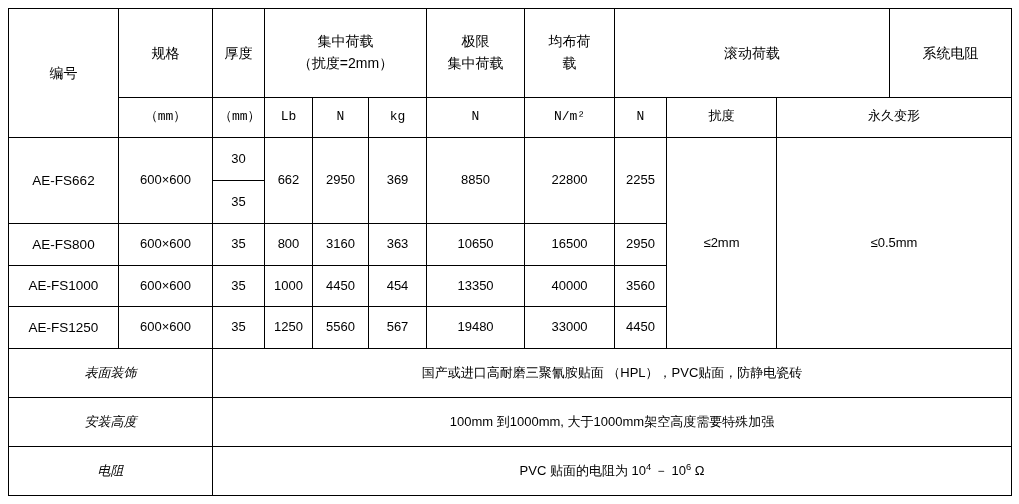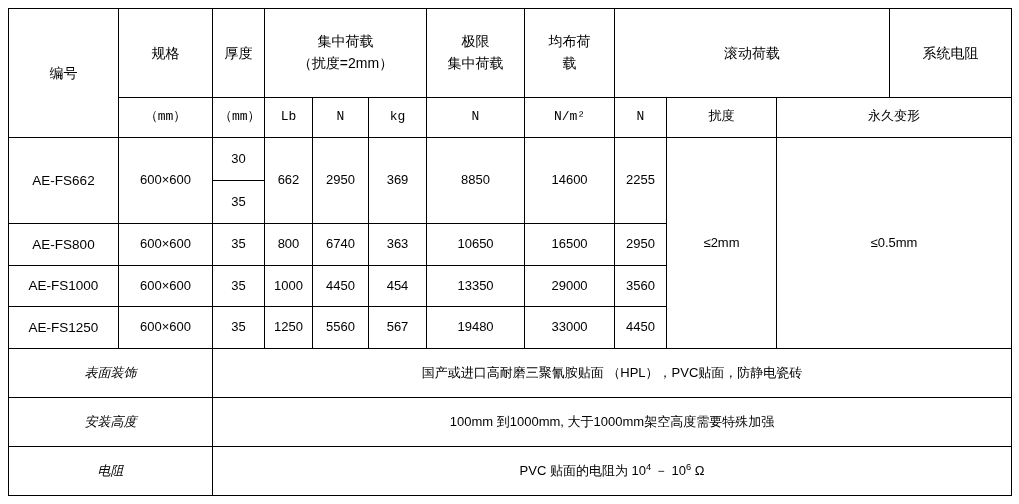--- a/index.html
+++ b/index.html
@@ -127,57 +127,57 @@
     </tr>
 
     <tr>
       <td class="idcell" rowspan="2">AE-FS662</td>
       <td rowspan="2">600×600</td>
       <td style="height:38px">30</td>
       <td rowspan="2">662</td>
       <td rowspan="2">2950</td>
       <td rowspan="2">369</td>
       <td rowspan="2">8850</td>
-      <td rowspan="2">14600</td>
+      <td rowspan="2">22800</td>
       <td rowspan="2">2255</td>
       <td rowspan="8">≤2mm</td>
       <td rowspan="8" colspan="2">≤0.5mm</td>
       <td rowspan="2">
         <span class="nowrapspan"><span>10</span>  </span>
       </td>
     </tr>
     <tr>
       <td style="height:38px">35</td>
     </tr>
 
     <tr>
       <td class="idcell" rowspan="2">AE-FS800</td>
       <td rowspan="2">600×600</td>
       <td rowspan="2">35</td>
       <td rowspan="2">800</td>
-      <td rowspan="2">6740</td>
+      <td rowspan="2">3160</td>
       <td rowspan="2">363</td>
       <td rowspan="2">10650</td>
       <td rowspan="2">16500</td>
       <td rowspan="2">2950</td>
       <td rowspan="2">
         <span class="nowrapspan"><span>10</span>  </span>
       </td>
     </tr>
     <tr></tr>
 
     <tr>
       <td class="idcell" rowspan="2">AE-FS1000</td>
       <td rowspan="2">600×600</td>
       <td rowspan="2">35</td>
       <td rowspan="2">1000</td>
       <td rowspan="2">4450</td>
       <td rowspan="2">454</td>
       <td rowspan="2">13350</td>
-      <td rowspan="2">29000</td>
+      <td rowspan="2">40000</td>
       <td rowspan="2">3560</td>
       <td rowspan="2">
         <span class="nowrapspan"><span>10</span>  </span>
       </td>
     </tr>
     <tr></tr>
 
     <tr>
       <td class="idcell" rowspan="2">AE-FS1250</td>
       <td rowspan="2">600×600</td>

